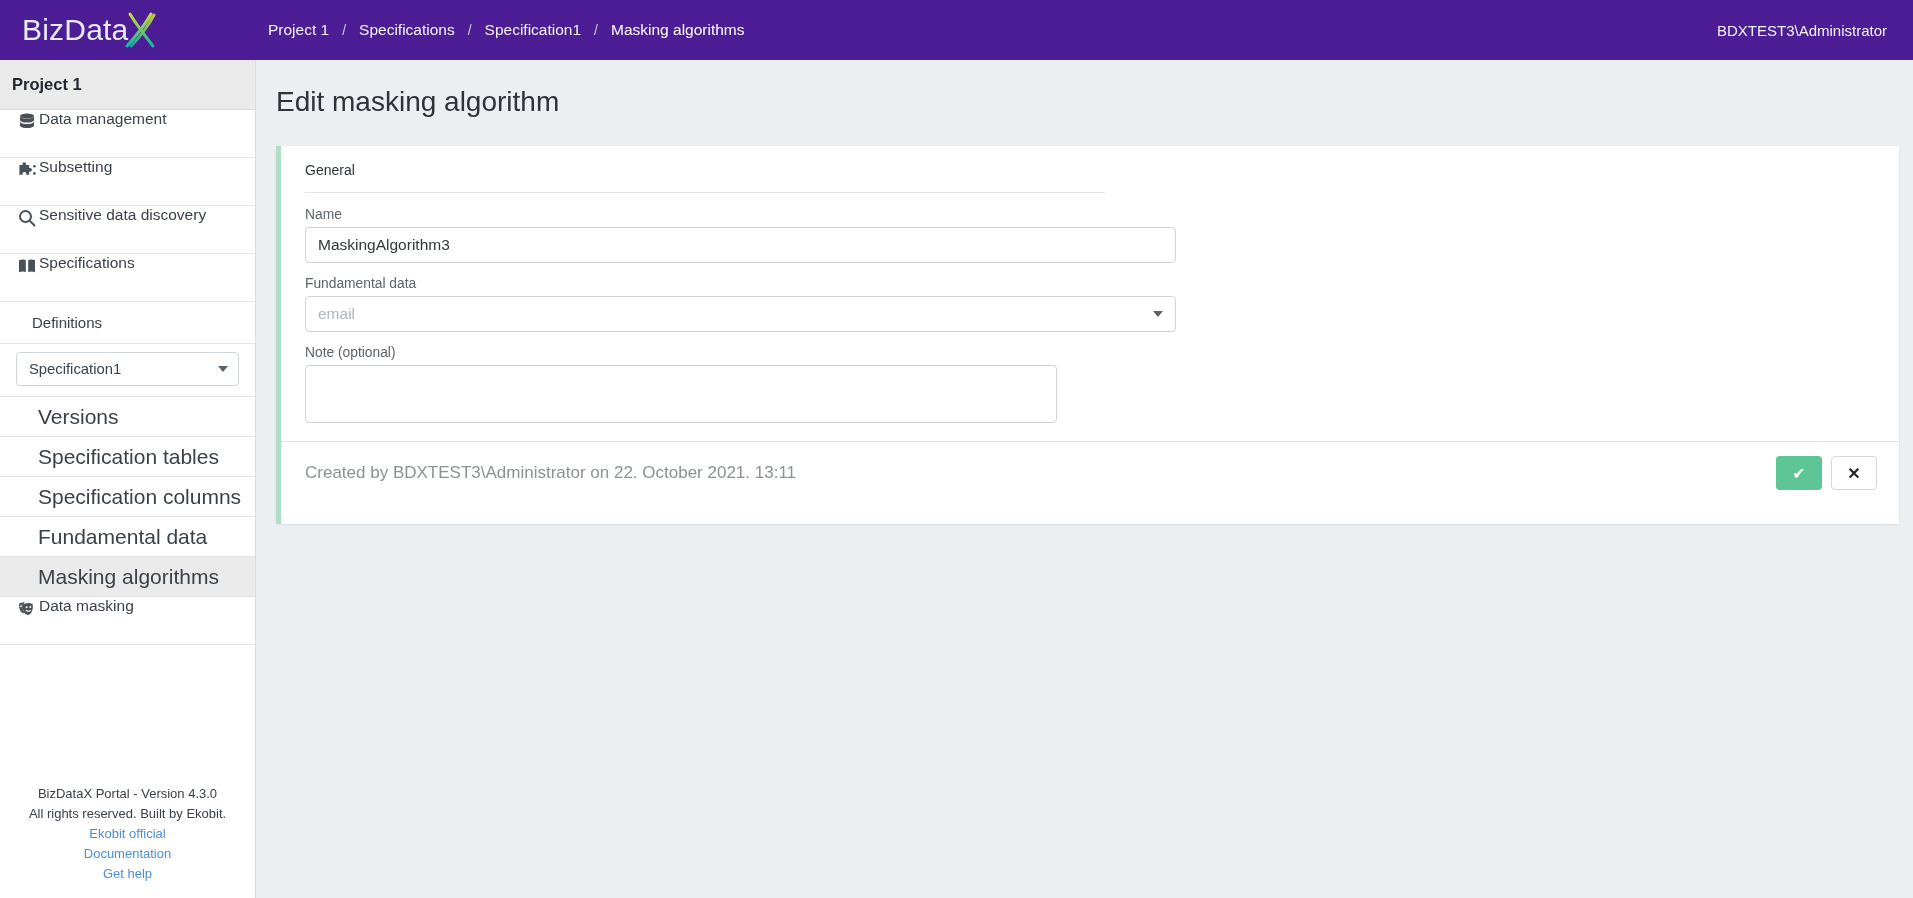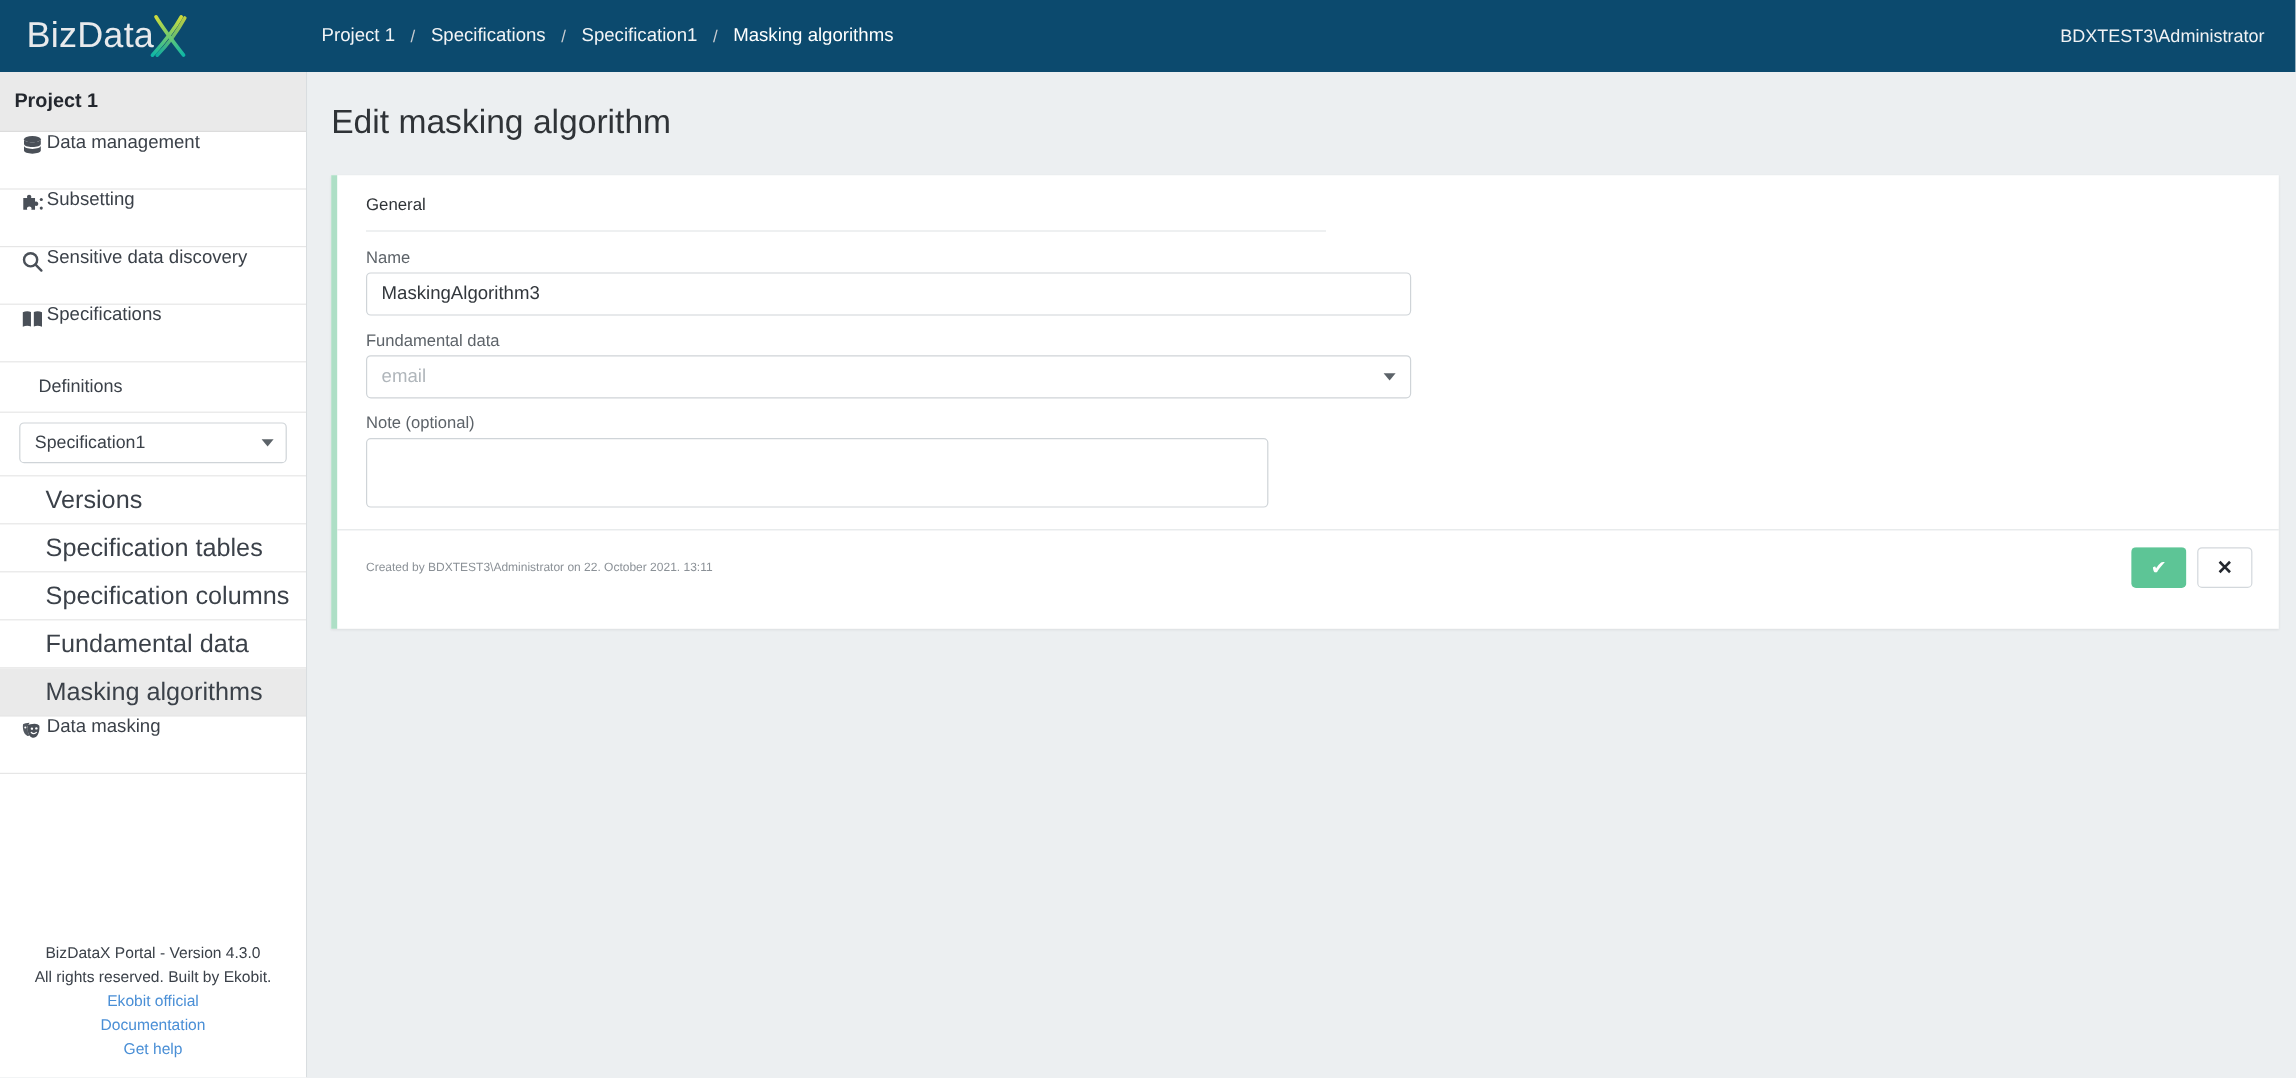--- a/index.html
+++ b/index.html
@@ -7,21 +7,21 @@
     width: 1913px; height: 898px;
     font-family: "Liberation Sans", sans-serif;
     background: #eceff1;
     overflow: hidden;
   }
   body { display: flex; flex-direction: column; }
 
   
   .topbar {
     height: 60px; flex: 0 0 60px;
-    background: #0c4a6e;
+    background: #4c1d95;
     display: flex; align-items: stretch;
     position: relative; z-index: 5;
   }
   .logo-zone {
     width: 256px; flex: 0 0 256px;
     display: flex; align-items: center;
     padding-left: 22px;
   }
   .logo-text {
     font-size: 30px; color: #e8eaec; letter-spacing: .2px;
@@ -150,21 +150,21 @@
   .textarea-box {
     width: 752px; height: 58px;
     border: 1px solid #cfd4d8; border-radius: 4px;
     background: #fff;
   }
   .card-foot-divider { height: 1px; background: #e3e6e8; margin: 18px 0 0 0; }
   .card-footer {
     display: flex; align-items: center; justify-content: space-between;
     padding: 14px 22px 16px 24px;
   }
-  .created-by { font-size: 10px; color: #8b9197; }
+  .created-by { font-size: 17px; color: #8b9197; }
   .btn-row { display: flex; gap: 9px; }
   .btn {
     width: 46px; height: 34px; border-radius: 4px;
     display: flex; align-items: center; justify-content: center;
     cursor: pointer; border: 1px solid transparent;
   }
   .btn-confirm { background: #5dc596; color: #fff; font-size: 16px; }
   .btn-cancel { background: #fff; border: 1px solid #d3d8dc; color: #23272e; font-size: 16px; font-weight: bold; }
 </style>
 </head>

